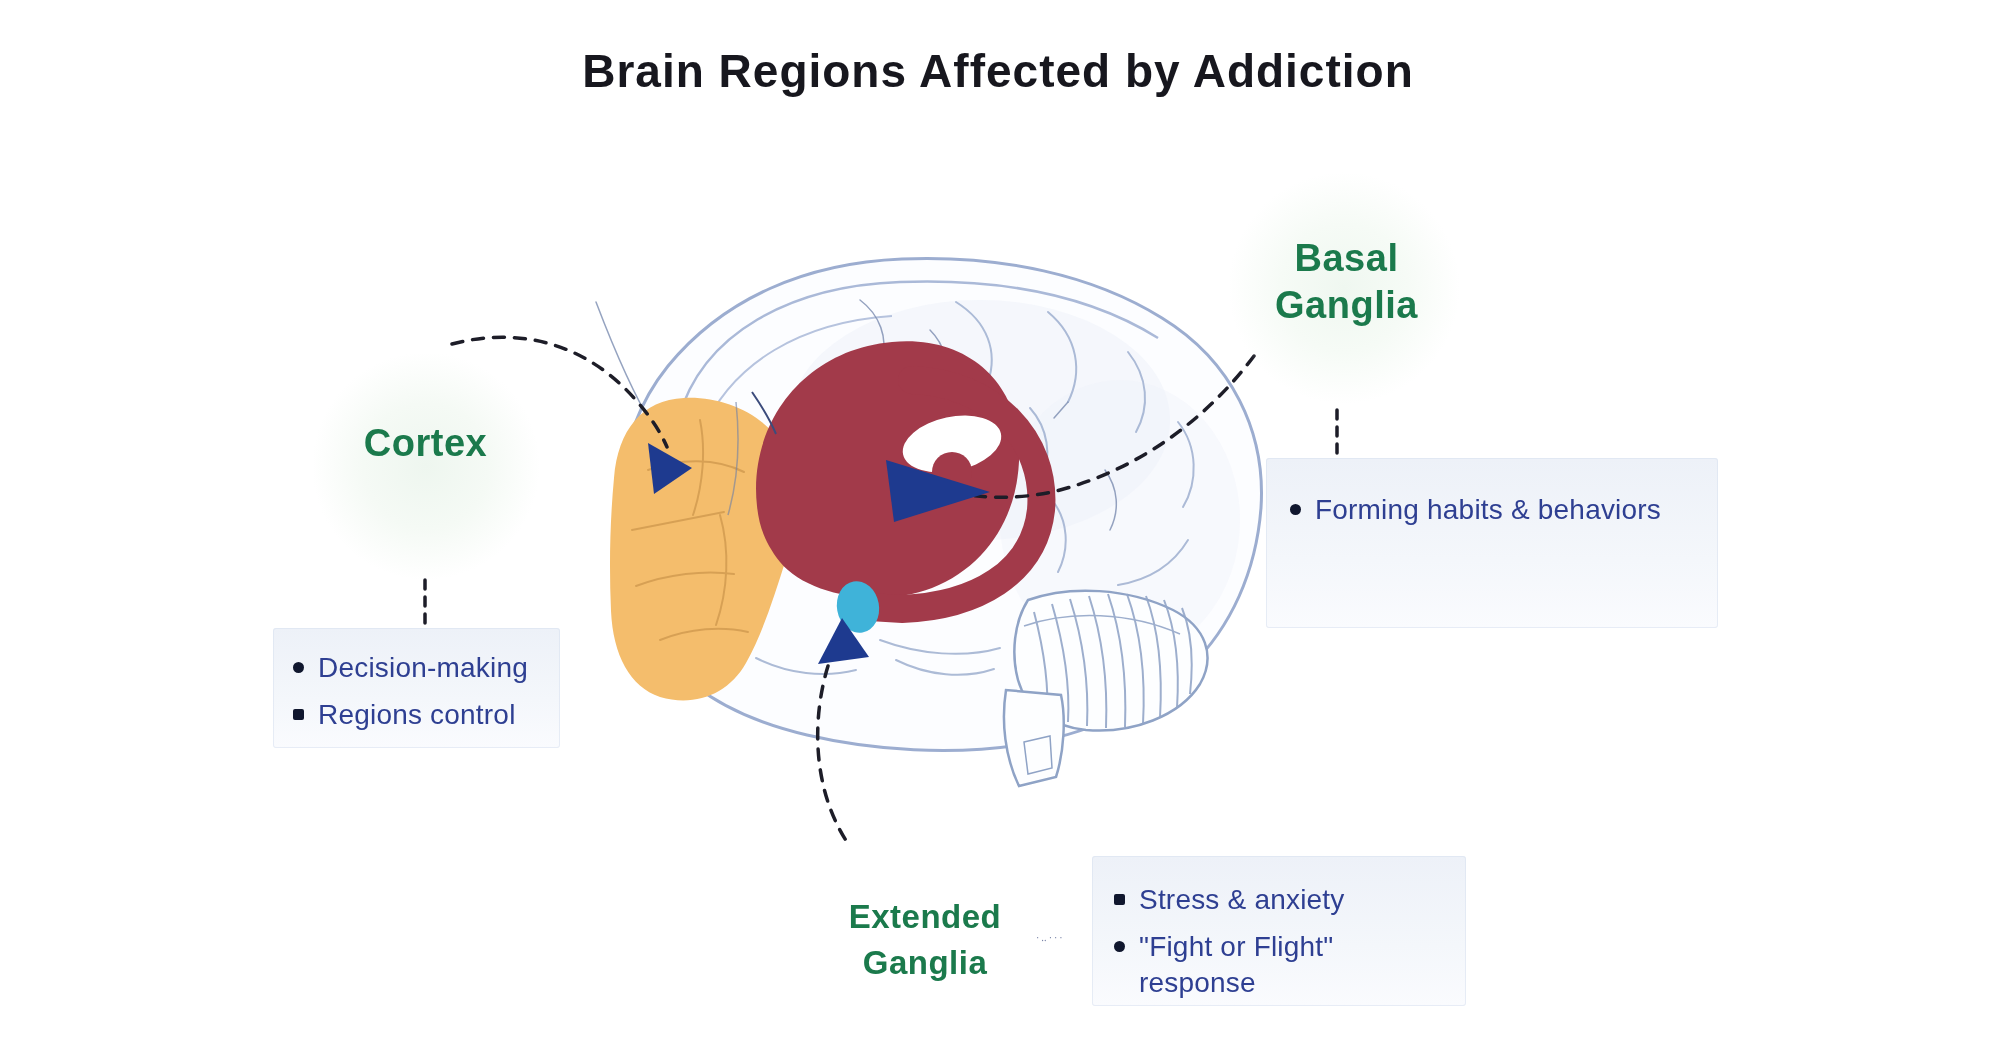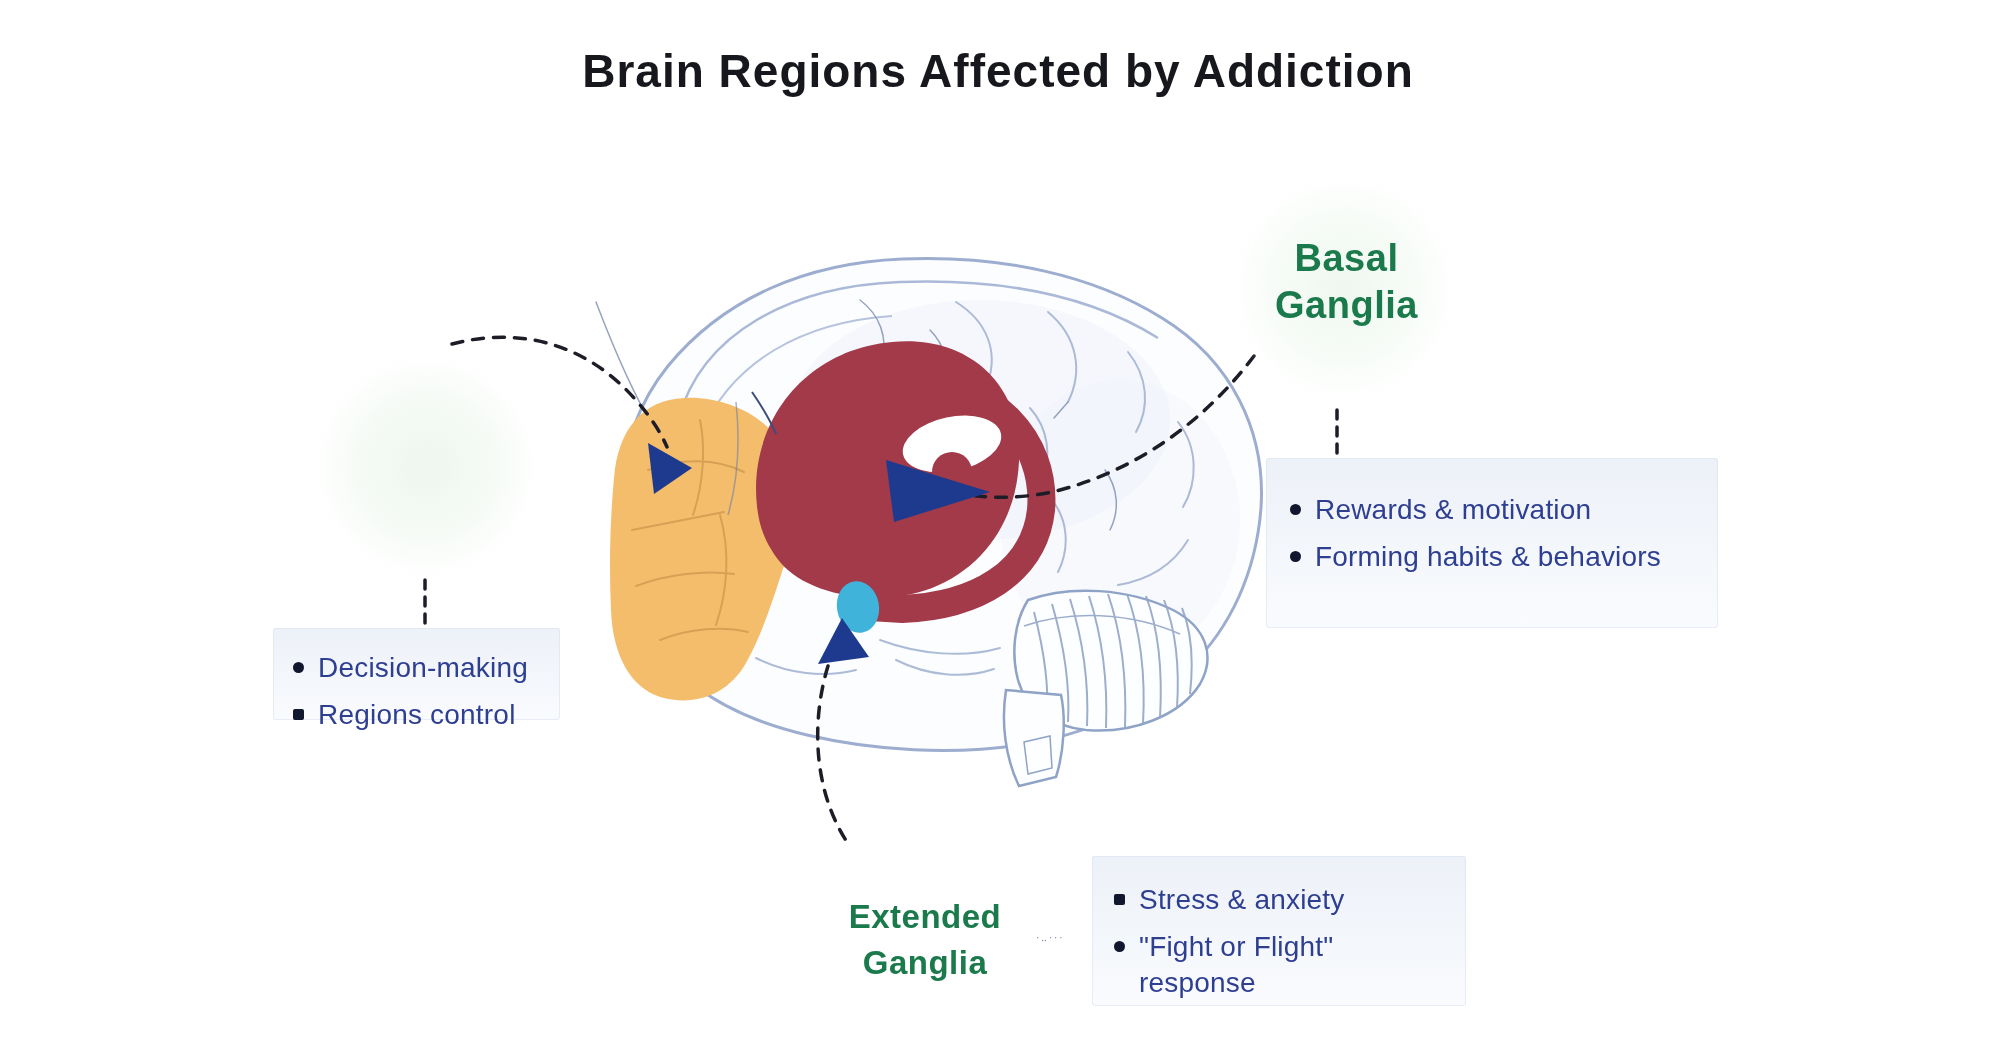--- a/index.html
+++ b/index.html
@@ -22,21 +22,21 @@
     font-size:38px;line-height:47px;letter-spacing:0.5px;
   }
   .label-pfc{left:303px;top:420px;width:245px;}
   .label-basal{left:1224px;top:235px;width:245px;}
   .label-amyg{left:800px;top:894px;width:250px;font-size:33px;line-height:46px;}
   .panel{
     position:absolute;border-radius:3px;
     background:linear-gradient(180deg,#edf1f8 0%,#f4f7fb 60%,#fafbfe 100%);
     box-shadow:0 0 0 1px rgba(215,224,238,0.55) inset;
   }
-  .panel-pfc{left:273px;top:628px;width:287px;height:92px;padding:22px 18px 0 20px;box-sizing:border-box;}
+  .panel-pfc{left:273px;top:628px;width:287px;height:120px;padding:22px 18px 0 20px;box-sizing:border-box;}
   .panel-basal{left:1266px;top:458px;width:452px;height:170px;padding:34px 16px 0 24px;box-sizing:border-box;}
   .panel-amyg{left:1092px;top:856px;width:374px;height:150px;padding:26px 14px 0 22px;box-sizing:border-box;}
   .bullet-row{display:flex;align-items:flex-start;margin-bottom:11px;}
   .bullet-marker{
     flex:0 0 auto;width:11px;height:11px;background:#10172e;margin:12px 14px 0 0;
   }
   .bullet-marker.round{border-radius:50%;}
   .bullet-marker.square{border-radius:2px;}
   .bullet-text{
     font-size:28px;line-height:36px;color:#2e3f92;font-weight:400;letter-spacing:0.2px;
@@ -135,20 +135,21 @@
       <polygon points="818,664 842,618 869,657"></polygon>
     </g>
   </svg>
 
   <h1 class="page-title">Brain Regions Affected by Addiction</h1>
 
   <div class="halo halo-pfc"></div>
   <div class="halo halo-basal"></div>
 
   <div class="region-label label-pfc">
+    <div>Cortex</div>
   </div>
   <div class="region-label label-basal">
     <div>Basal</div>
     <div>Ganglia</div>
   </div>
   <div class="region-label label-amyg">
     <div>Extended</div>
     <div>Ganglia</div>
   </div>
 
@@ -159,24 +160,20 @@
     </div>
     <div class="bullet-row">
       <span class="bullet-marker square"></span>
       <span class="bullet-text">Regions control</span>
     </div>
   </div>
 
   <div class="panel panel-basal">
     <div class="bullet-row">
       <span class="bullet-marker round"></span>
-      <span class="bullet-text">Rewards &amp; motivation</span>
-    </div>
-    <div class="bullet-row">
-      <span class="bullet-marker round"></span>
       <span class="bullet-text">Forming habits &amp; behaviors</span>
     </div>
   </div>
 
   <div class="panel panel-amyg">
     <div class="bullet-row">
       <span class="bullet-marker square"></span>
       <span class="bullet-text">Stress &amp; anxiety</span>
     </div>
     <div class="bullet-row">

